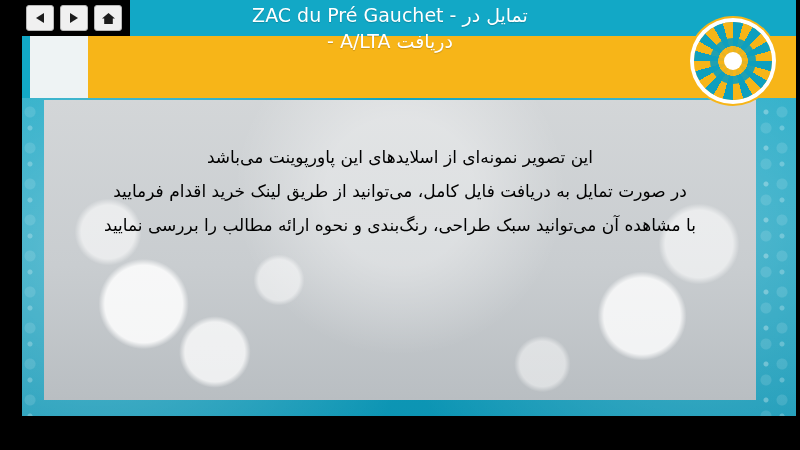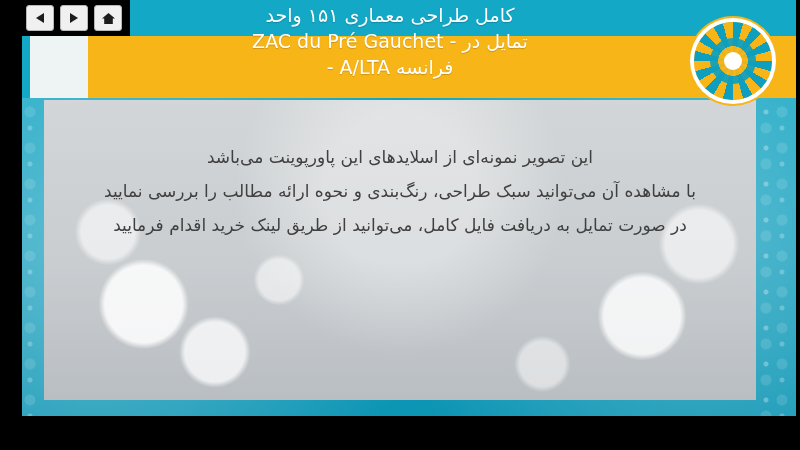--- a/index.html
+++ b/index.html
@@ -208,21 +208,21 @@
     z-index: 10;
   }
 
   .slide-text {
     position: absolute;
     left: 60px;
     top: 140px;
     width: 680px;
     direction: rtl;
     text-align: center;
-    color: #404040;
+    color: #000000;
     font-family: "DejaVu Sans", sans-serif;
     font-size: 17px;
     line-height: 34px;
     z-index: 15;
   }
   .slide-text p { margin: 0; }
 
   
   .bottom-bar {
     position: absolute;
@@ -254,36 +254,35 @@
 <div id="stage">
 
   <div class="frame-bg"></div>
   <div class="orn-band left"></div>
   <div class="orn-band right"></div>
 
   <div class="slide-body"></div>
 
   <div class="slide-text">
     <p>این تصویر نمونه‌ای از اسلایدهای این پاورپوینت می‌باشد</p>
+    <p>در صورت تمایل به دریافت فایل کامل، می‌توانید از طریق لینک خرید اقدام فرمایید</p>
     <p>با مشاهده آن می‌توانید سبک طراحی، رنگ‌بندی و نحوه ارائه مطالب را بررسی نمایید</p>
-    <p>در صورت تمایل به دریافت فایل کامل، می‌توانید از طریق لینک خرید اقدام فرمایید</p>
   </div>
 
   <div class="header">
     <div class="header-black"></div>
     <div class="header-teal"></div>
     <div class="header-yellow"></div>
     <div class="header-white-strip"></div>
     <div class="header-teal-tab"></div>
   </div>
 
   <div class="title">
-    <div>کامل طراحی معماری ۱۵۱ واحد</div>
     <div>تمایل در - ZAC du Pré Gauchet</div>
-    <div>فرانسه A/LTA -</div>
+    <div>دریافت A/LTA -</div>
   </div>
 
   <div class="medallion"></div>
 
   <div class="toolbar">
     <div class="tbtn">
       <svg width="14" height="12" viewBox="0 0 14 12">
         <polygon points="11,1 11,11 3,6" fill="#1c1c1c"></polygon>
       </svg>
     </div>

